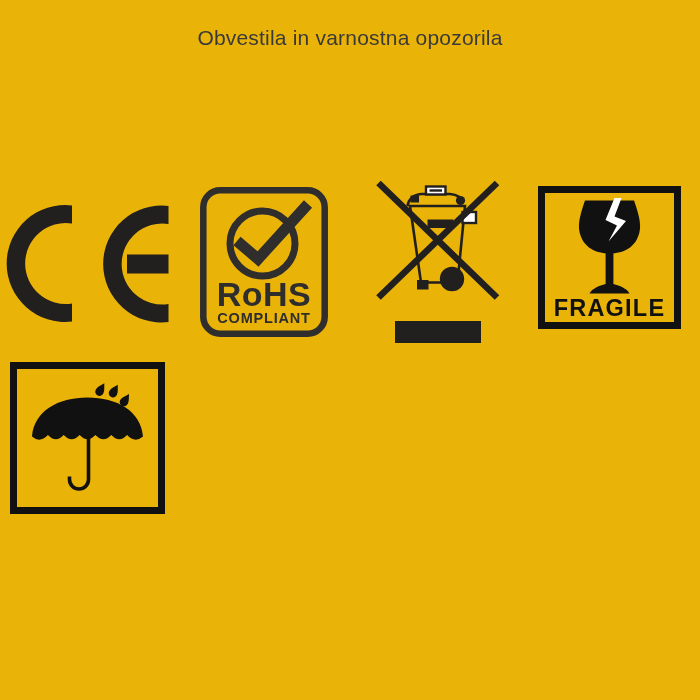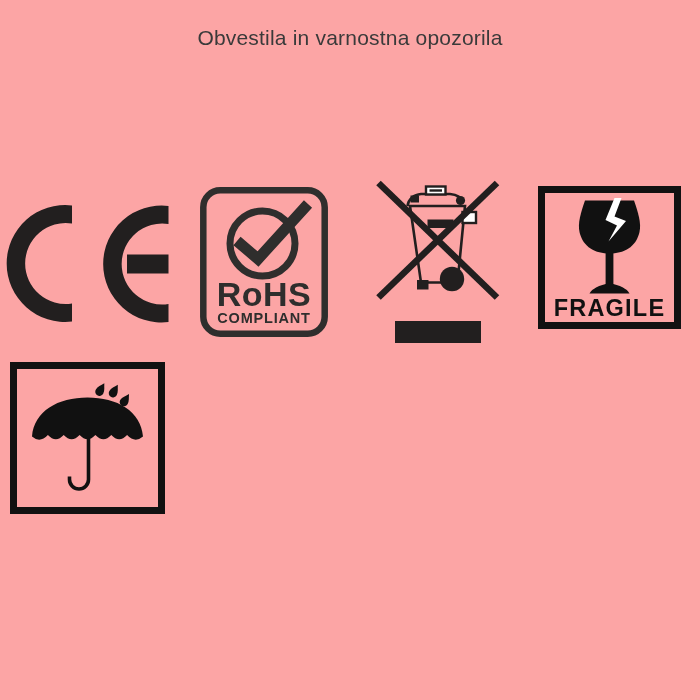--- a/index.html
+++ b/index.html
@@ -1,19 +1,19 @@
 <!DOCTYPE html>
 <html><head>
 <meta charset="utf-8">
 <style>
   html,body{margin:0;padding:0;background:#ffffff;}
   #screen{
     position:relative;
     width:700px;height:700px;
-    background:#fca5a5;
+    background:#eab308;
     overflow:hidden;
     font-family:"Liberation Sans",sans-serif;
   }
   .page-title{
     position:absolute;
     top:24px;left:0;width:700px;
     text-align:center;
     font-size:21px;
     line-height:28px;
     color:#3a3a3a;

